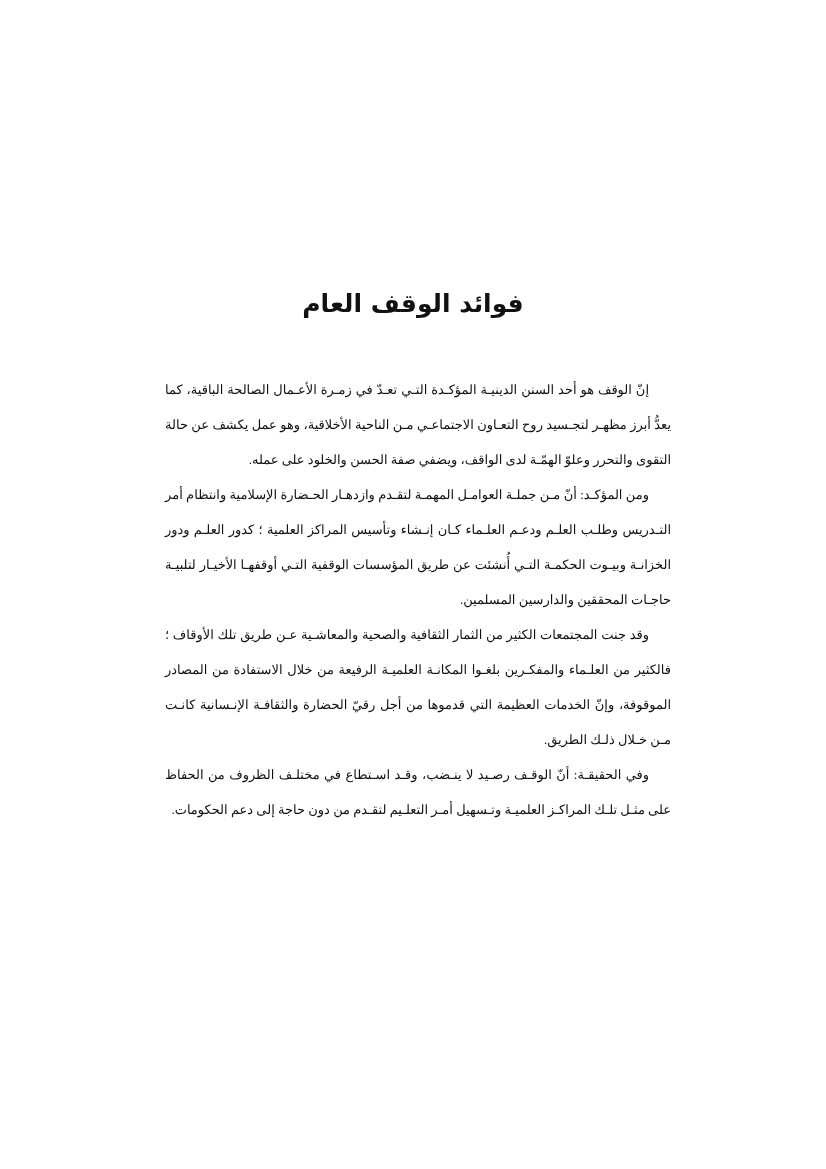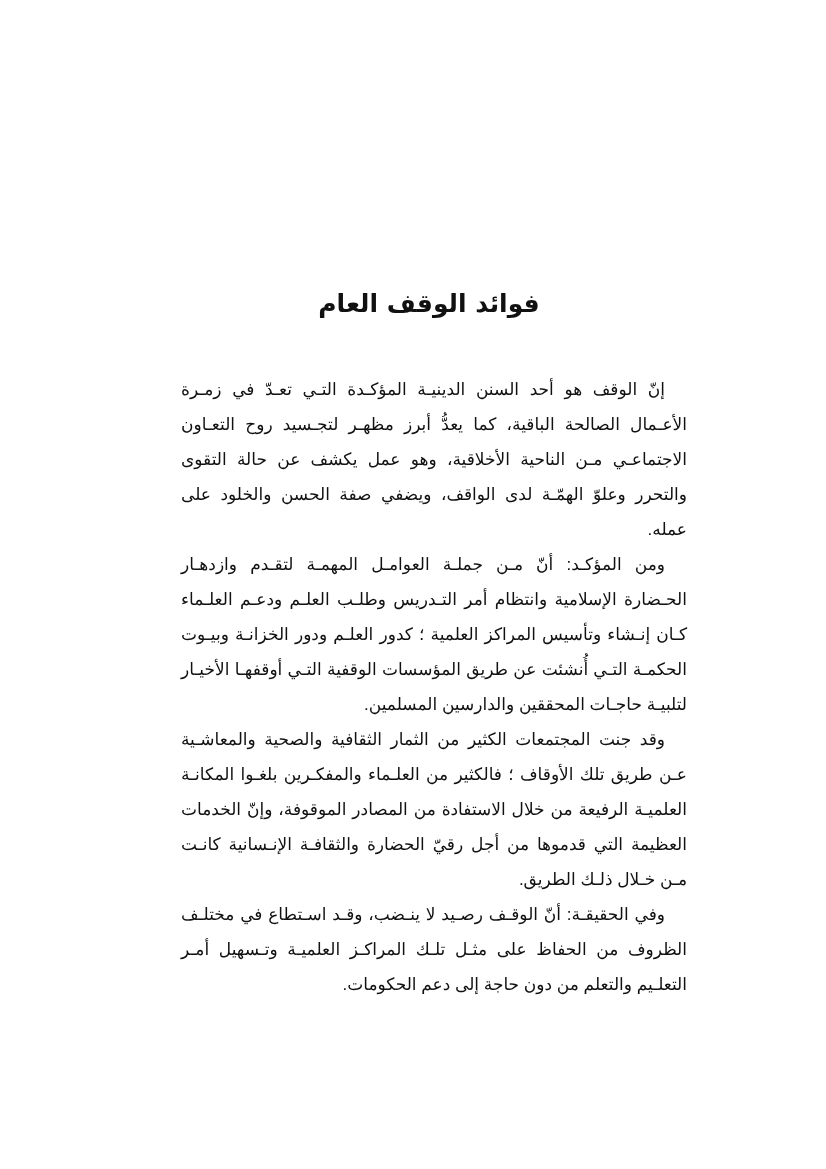--- a/index.html
+++ b/index.html
@@ -14,21 +14,20 @@
       overflow: hidden;
       color: #111111;
       font-family: "DejaVu Serif", "Liberation Serif", serif;
     }
     .page {
       position: absolute;
       left: 0;
       top: 0;
       width: 724px;
       height: 1169px;
-      margin-left: 16px;
     }
     .title {
       position: absolute;
       top: 284px;
       left: 0;
       width: 826px;
       text-align: center;
       font-size: 25px;
       font-weight: bold;
       line-height: 40px;
@@ -36,33 +35,33 @@
       font-family: "DejaVu Sans", sans-serif;
     }
     .body-text {
       position: absolute;
       top: 372px;
       left: 165px;
       width: 506px;
       direction: rtl;
       text-align: justify;
       text-align-last: right;
-      font-size: 17px;
+      font-size: 13px;
       line-height: 35px;
-      font-family: Liberation Sans, sans-serif;
+      font-family: Liberation Serif, serif;
     }
     .para {
       margin: 0;
       text-indent: 22px;
     }
   </style>
 </head>
 <body>
 
 <div class="page">
   <h1 class="title">فوائد الوقف العام</h1>
   <div class="body-text">
     <p class="para">إنّ الوقف هو أحد السنن الدينيـة المؤكـدة التـي تعـدّ في زمـرة الأعـمال الصالحة الباقية، كما يعدُّ أبرز مظهـر لتجـسيد روح التعـاون الاجتماعـي مـن الناحية الأخلاقية، وهو عمل يكشف عن حالة التقوى والتحرر وعلوّ الهمّـة لدى الواقف، ويضفي صفة الحسن والخلود على عمله.</p>
     <p class="para">ومن المؤكـد: أنّ مـن جملـة العوامـل المهمـة لتقـدم وازدهـار الحـضارة الإسلامية وانتظام أمر التـدريس وطلـب العلـم ودعـم العلـماء كـان إنـشاء وتأسيس المراكز العلمية ؛ كدور العلـم ودور الخزانـة وبيـوت الحكمـة التـي أُنشئت عن طريق المؤسسات الوقفية التـي أوقفهـا الأخيـار لتلبيـة حاجـات المحققين والدارسين المسلمين.</p>
     <p class="para">وقد جنت المجتمعات الكثير من الثمار الثقافية والصحية والمعاشـية عـن طريق تلك الأوقاف ؛ فالكثير من العلـماء والمفكـرين بلغـوا المكانـة العلميـة الرفيعة من خلال الاستفادة من المصادر الموقوفة، وإنّ الخدمات العظيمة التي قدموها من أجل رقيّ الحضارة والثقافـة الإنـسانية كانـت مـن خـلال ذلـك الطريق.</p>
-    <p class="para">وفي الحقيقـة: أنّ الوقـف رصـيد لا ينـضب، وقـد اسـتطاع في مختلـف الظروف من الحفاظ على مثـل تلـك المراكـز العلميـة وتـسهيل أمـر التعلـيم والتعلم من دون حاجة إلى دعم الحكومات.</p>
+    <p class="para">وفي الحقيقـة: أنّ الوقـف رصـيد لا ينـضب، وقـد اسـتطاع في مختلـف الظروف من الحفاظ على مثـل تلـك المراكـز العلميـة وتـسهيل أمـر التعلـيم لتقـدم من دون حاجة إلى دعم الحكومات.</p>
   </div>
 </div>
 
 </body></html>

